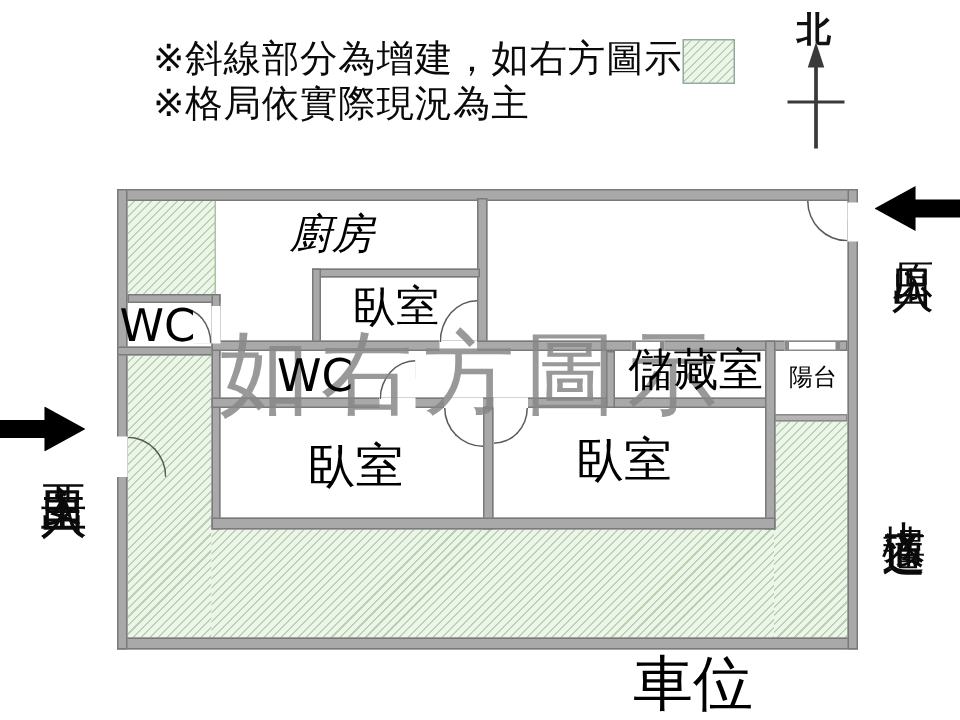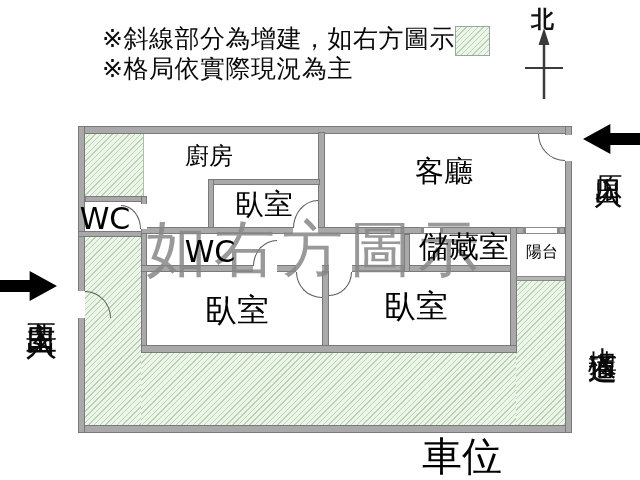--- a/index.html
+++ b/index.html
@@ -91,23 +91,22 @@
   <div class="arc bl" style="left:538px;top:134px;width:27px;height:27px;"></div>
   <div class="arc tr" style="left:85px;top:291px;width:26px;height:27px;"></div>
   <div class="arc tr" style="left:121px;top:205px;width:20px;height:24px;"></div>
   <div class="arc tl" style="left:293px;top:200px;width:25px;height:28px;"></div>
   <div class="arc tl" style="left:253px;top:240px;width:24px;height:26px;"></div>
   <div class="arc bl" style="left:296px;top:272px;width:26px;height:26px;"></div>
   <div class="arc br" style="left:329px;top:272px;width:23px;height:24px;"></div>
 
   <div class="watermark">如右方圖示</div>
 
-  <div class="room-label" style="left:209px;top:156px;font-size:24px;">廚房</div>
+  <div class="room-label" style="left:221px;top:156px;font-size:28px;font-style:italic;">廚房</div>
   <div class="room-label" style="left:264px;top:205px;font-size:29px;">臥室</div>
-  <div class="room-label" style="left:444px;top:172px;font-size:29px;">客廳</div>
   <div class="room-label" style="left:105px;top:218px;font-size:30px;">WC</div>
   <div class="room-label" style="left:210px;top:251px;font-size:30px;">WC</div>
   <div class="room-label" style="left:464px;top:247px;font-size:30px;">儲藏室</div>
   <div class="room-label" style="left:542px;top:252px;font-size:16px;">陽台</div>
   <div class="room-label" style="left:237px;top:311px;font-size:32px;">臥室</div>
   <div class="room-label" style="left:416px;top:307px;font-size:32px;">臥室</div>
   <div class="room-label" style="left:462px;top:456px;font-size:40px;">車位</div>
 
   <div class="arrow pt-right" style="left:0;top:271px;width:57px;height:30px;"></div>
   <div class="vtext" style="left:21px;top:297px;font-size:31px;letter-spacing:2px;">主要出入口</div>

